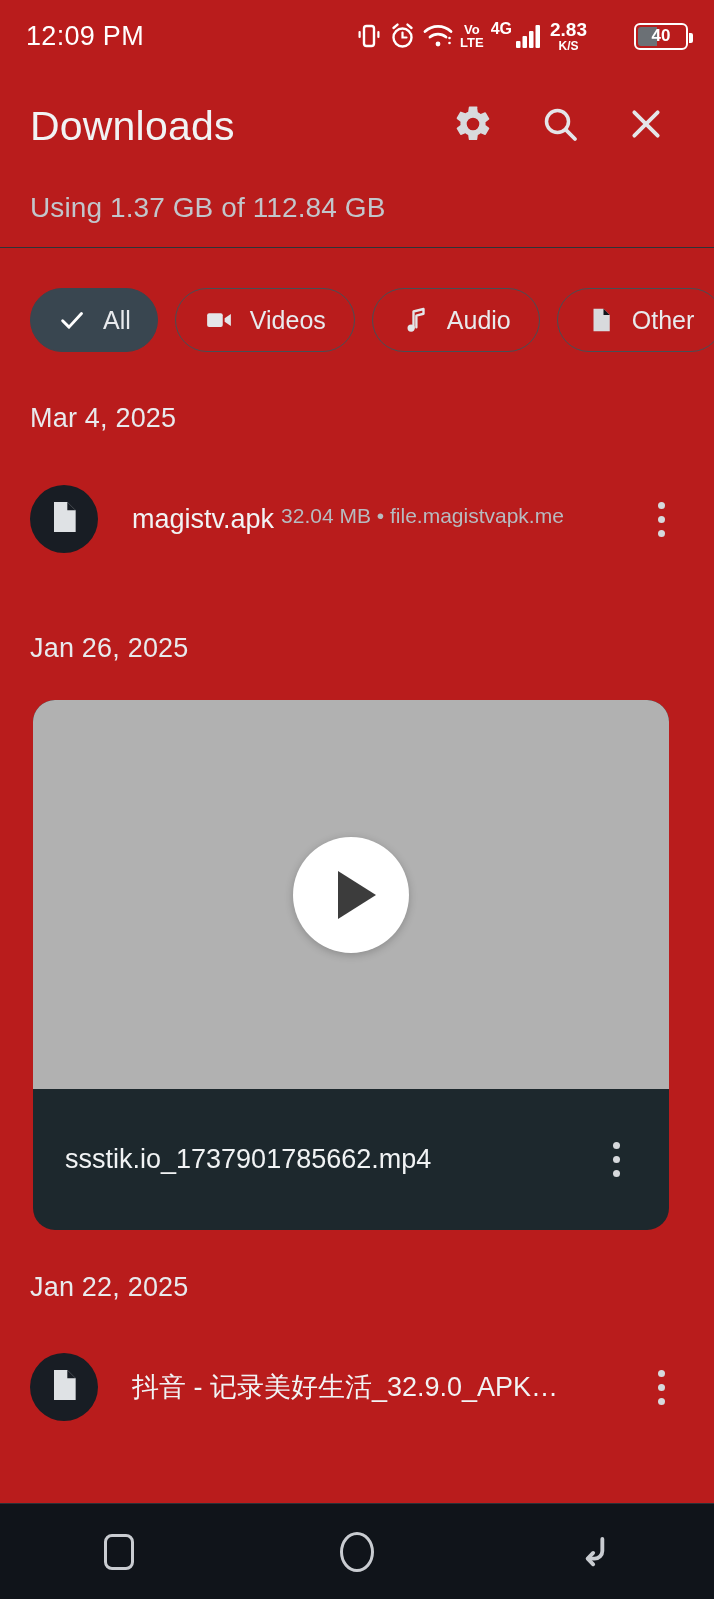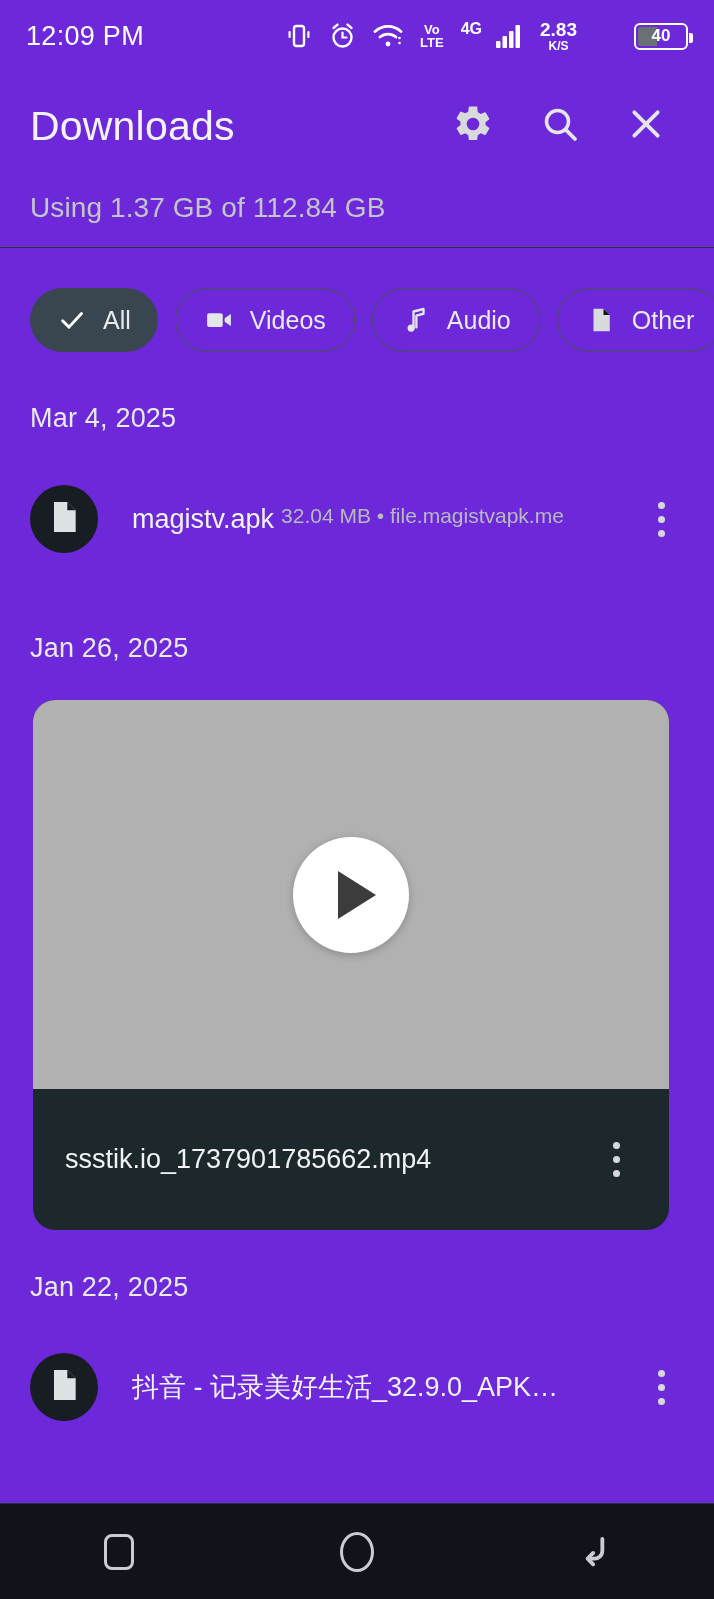--- a/index.html
+++ b/index.html
@@ -7,39 +7,39 @@
     width: 714px;
     height: 1599px;
     background: #10141a;
     font-family: "Liberation Sans", "DejaVu Sans", sans-serif;
     overflow: hidden;
   }
   .phone {
     position: relative;
     width: 714px;
     height: 1599px;
-    background: #6d28d9;
+    background: #b91c1c;
     color: #e8eaed;
   }
 
   
   .statusbar {
     position: absolute; top: 0; left: 0;
     width: 714px; height: 72px;
     display: flex; align-items: center;
     padding: 0 26px;
   }
   .status-time {
     font-size: 27px;
     color: #ffffff;
     letter-spacing: 0.3px;
   }
   .status-icons {
     margin-left: auto;
-    display: flex; align-items: center; gap: 17px;
+    display: flex; align-items: center; gap: 7px;
   }
   .status-icons svg { display: block; }
   .kbs {
     display: flex; flex-direction: column;
     align-items: center; line-height: 1;
     color: #ffffff;
   }
   .kbs .kbs-n { font-size: 19px; font-weight: bold; }
   .kbs .kbs-u { font-size: 12px; font-weight: bold; margin-top: 1px; }
   .volte {

